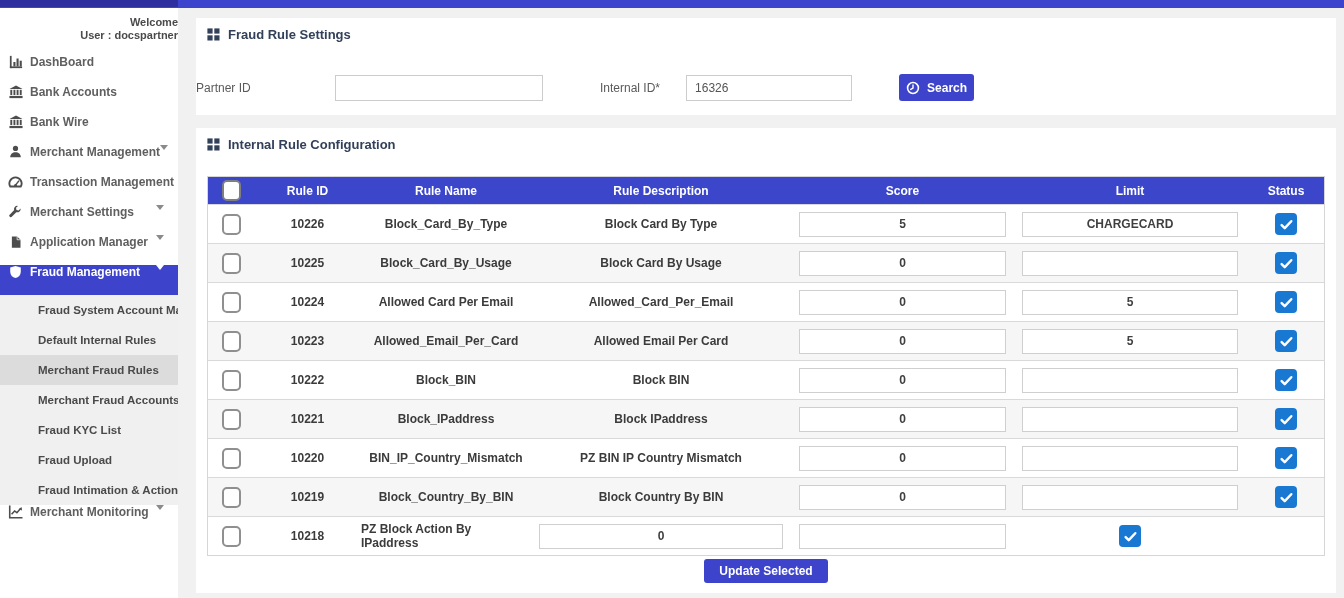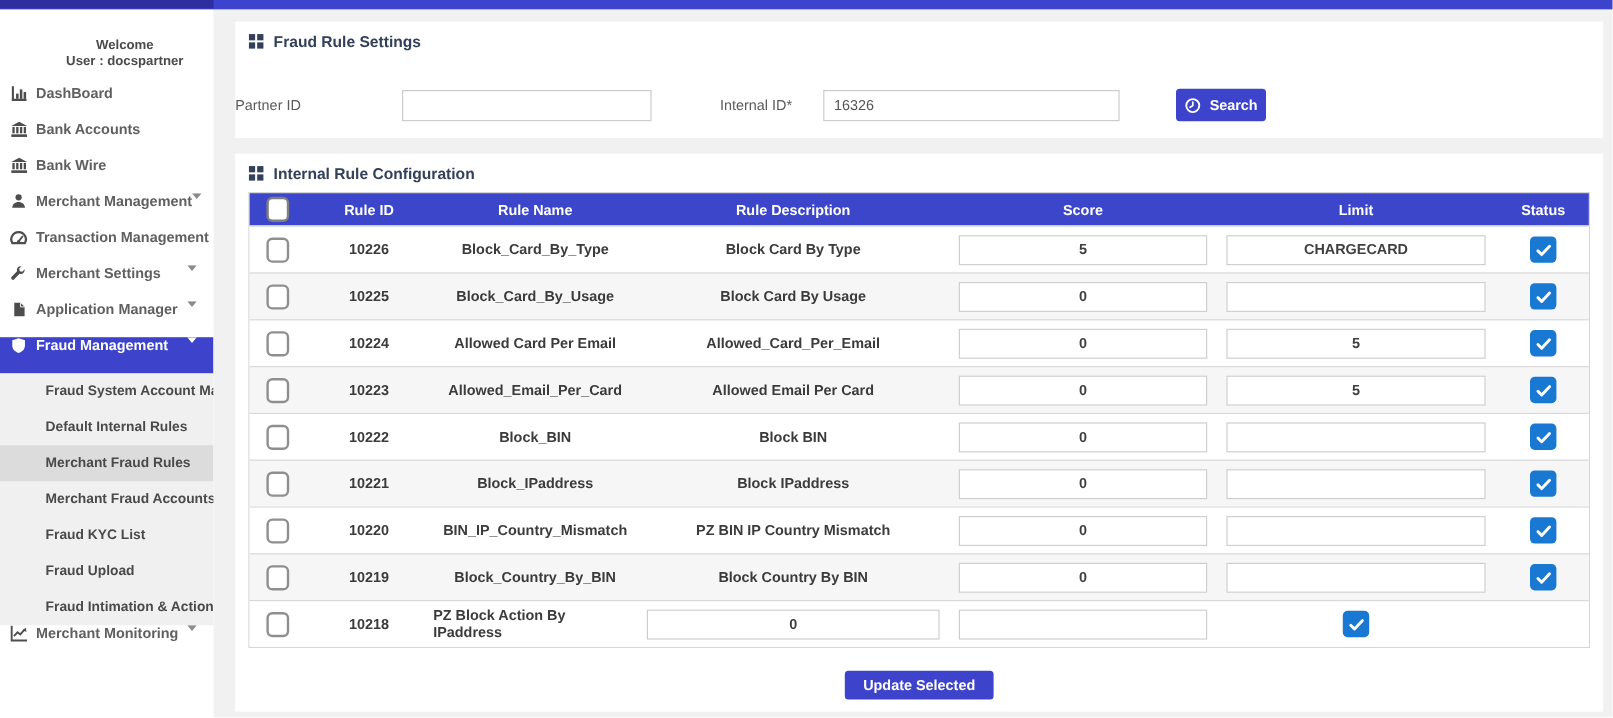--- a/index.html
+++ b/index.html
@@ -6,21 +6,21 @@
   html,body { width:1344px; height:598px; }
   body { font-family:"Liberation Sans", sans-serif; background:#fff; overflow:hidden; }
   .screen { position:relative; width:1344px; height:598px; overflow:hidden; background:#fff; }
 
   
   .topbar { position:absolute; top:0; left:0; width:1344px; height:8px; background:#3c43cd; }
   .topbar-left { position:absolute; top:0; left:0; width:178px; height:7px; background:#2e2e9f; }
 
   
   .sidebar { position:absolute; top:8px; left:0; width:178px; bottom:0; background:#fff; overflow:hidden; }
-  .welcome { padding-top:24px; padding-left:30px; text-align:center; font-size:11px; line-height:13px;
+  .welcome { padding-top:8px; padding-left:30px; text-align:right; font-size:11px; line-height:13px;
              color:#4a4a4a; font-weight:600; }
   .nav { margin-top:13px; }
   .nav-item { position:relative; height:30px; display:flex; padding:0 14px 0 7px;
               color:#5f5f5f; cursor:pointer; }
   .nav-ico { width:17px; display:inline-flex; justify-content:center; color:#4d4d4d; flex:0 0 17px; }
   .nav-ico svg { display:block; }
   .nav-label { margin-left:6px; font-size:12px; font-weight:600; white-space:nowrap; }
   .caret { margin-left:auto; color:#8a8a8a; display:inline-flex; }
   .nav-item.selected { background:#3d44cb; color:#fff; }
   .nav-item.selected .nav-ico, .nav-item.selected .caret { color:#fff; }
@@ -37,29 +37,29 @@
   .panel-title .t-ico { color:#32405a; display:inline-flex; }
 
   .panel-settings { top:10px; height:97px; }
   .form-row { position:absolute; top:56px; left:0; right:0; display:flex; align-items:center; }
   .f-label { font-size:12px; color:#5a5a5a; white-space:nowrap; }
   .lbl-partner { width:117px; text-align:left; }
   .f-input { width:208px; height:26px; border:1px solid #ccc; background:#fff; padding:0 8px;
              font-size:12px; color:#555; font-family:"Liberation Sans", sans-serif; }
   .in-partner { margin-left:22px; }
   .lbl-merchant { margin-left:57px; }
-  .in-merchant { margin-left:26px; width:247px; }
+  .in-merchant { margin-left:26px; width:166px; }
   .btn { display:inline-flex; align-items:center; gap:7px; background:#3d44cb; color:#fff; border:none;
          border-radius:3px; font-size:12px; font-weight:600; font-family:"Liberation Sans", sans-serif;
          cursor:pointer; }
   .btn-search { margin-left:47px; height:27px; padding:0 7px; }
   .btn-search .b-ico { display:inline-flex; color:#fff; }
 
   .panel-rules { top:120px; bottom:5px; }
-  .rules-table { position:absolute; top:32px; left:11px; right:11px; border:1px solid #d6d6d6; }
+  .rules-table { position:absolute; top:48px; left:11px; right:11px; border:1px solid #d6d6d6; }
   .t-head, .t-row { display:grid; grid-template-columns:46px 107px 170px 260px 223px 232px 80px; }
   .t-head { height:27px; background:#3b46cb; }
   .h-cell { display:flex; align-items:center; justify-content:center; color:#fff; font-size:12px;
             font-weight:bold; }
   .t-row { height:39px; border-top:1px solid #d9d9d9; background:#fff; }
   .t-body .t-row:nth-child(even) { background:#f6f6f7; }
   .cell { display:flex; align-items:center; justify-content:center; font-size:12px; font-weight:600;
           color:#3b3b3b; overflow:hidden; }
   .cb { width:19px; height:21px; background:#fff; border:2px solid #8f8f8f; border-radius:5px;
         cursor:pointer; }

